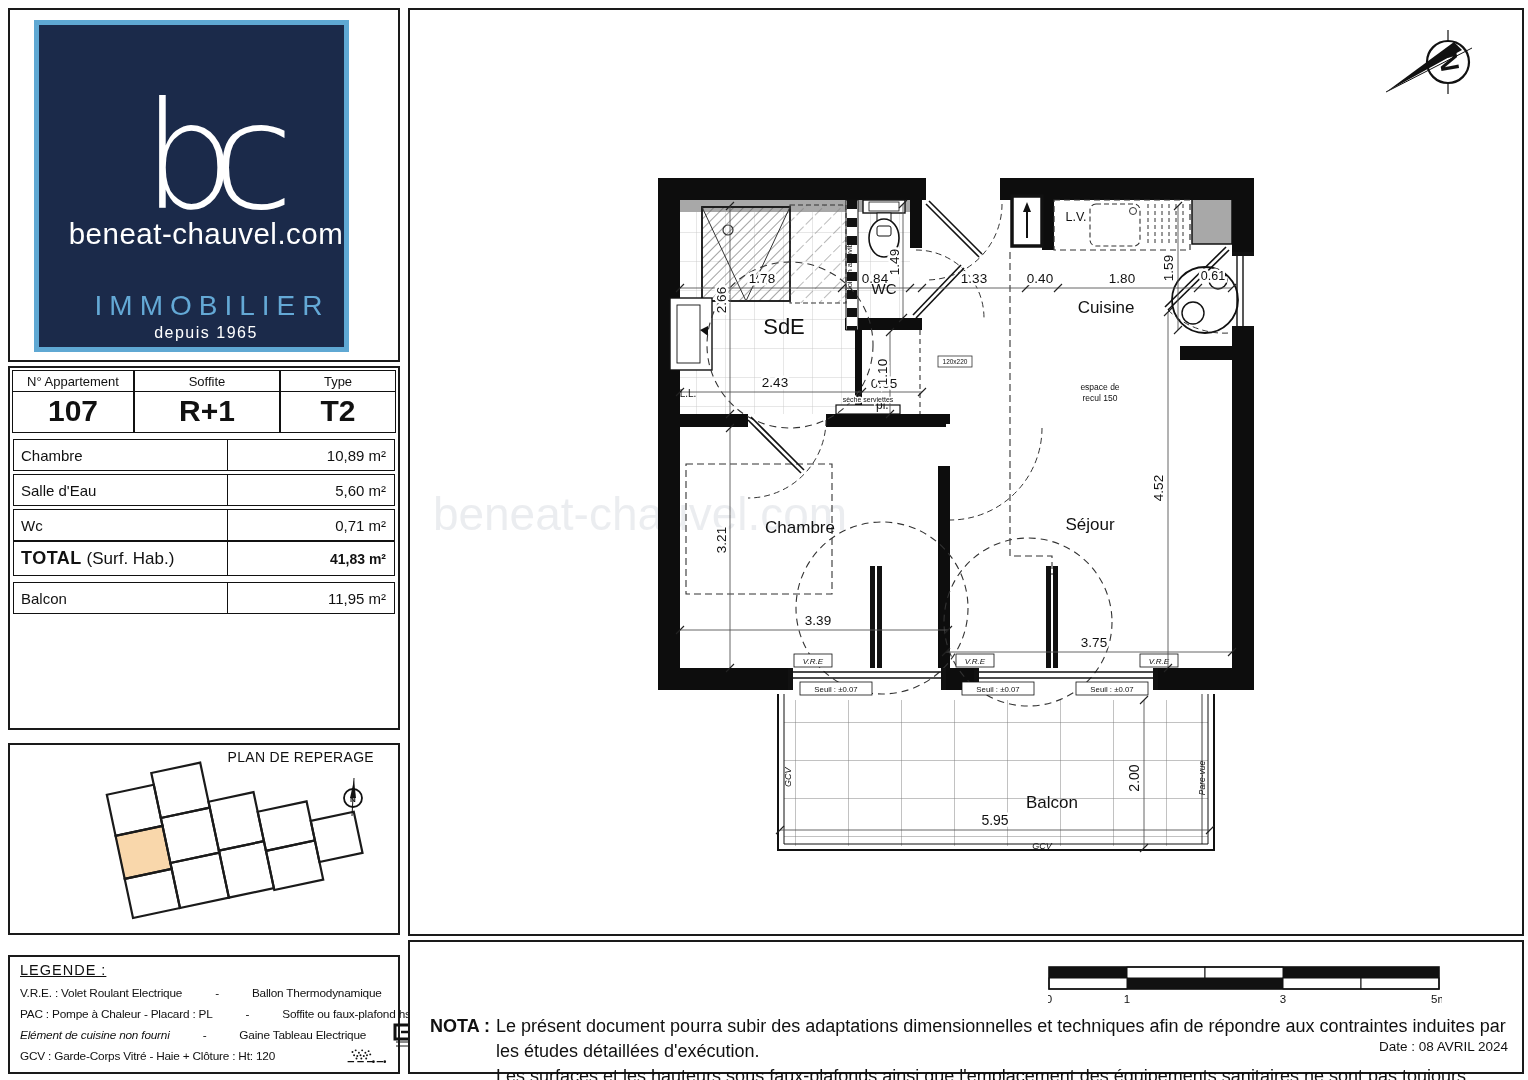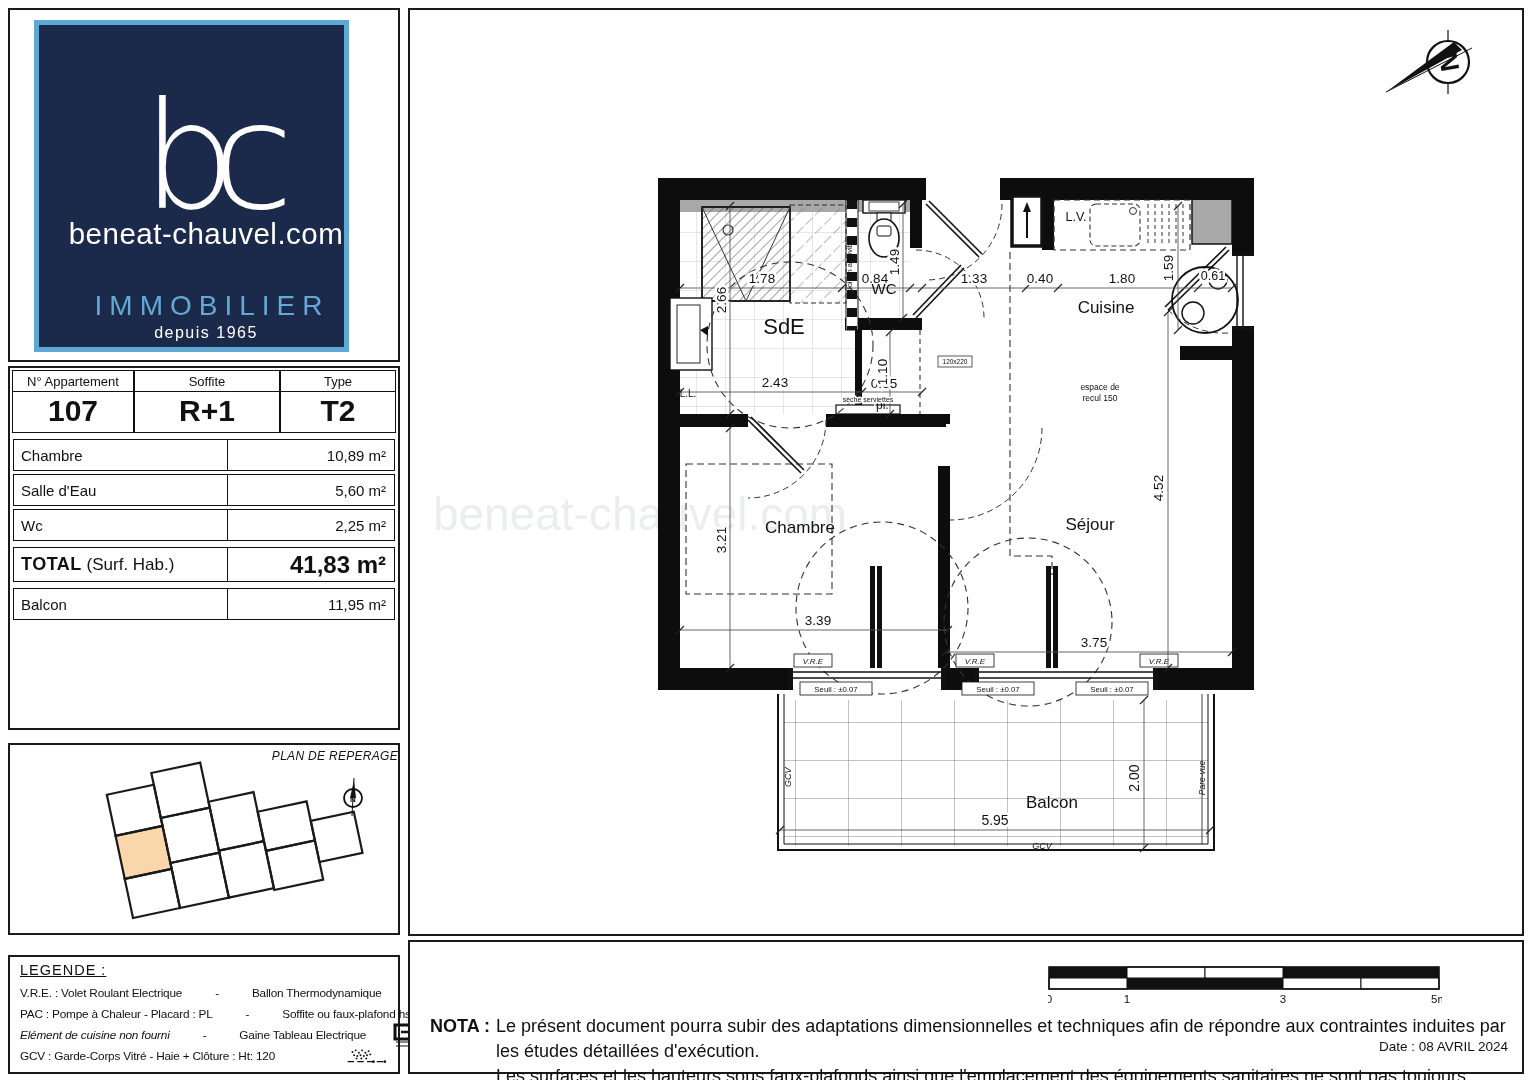--- a/index.html
+++ b/index.html
@@ -13,29 +13,29 @@
 
   
   #table-panel{left:8px;top:366px;width:392px;height:364px;}
   .info-grid{display:grid;grid-template-columns:122px 146px 1fr;margin:2px;}
   .info-grid .hcell{border:1.5px solid #111;text-align:center;font-size:13px;padding:3px 12px 2px;}
   .info-grid .vcell{border:1.5px solid #111;border-top:none;text-align:center;font-size:30px;font-weight:bold;padding:2px 0 4px;}
   .area-rows{margin-top:6px;}
   .area-row{display:flex;align-items:center;border:1.6px solid #111;height:30px;margin:3px 3px 0 3px;background:#fff;}
   .area-row .lbl{flex:1;padding-left:7px;font-size:15px;}
   .area-row .val{width:158px;border-left:1.6px solid #111;text-align:right;padding-right:8px;font-size:15px;align-self:stretch;display:flex;align-items:center;justify-content:flex-end;}
-  .area-row.total{height:33px;margin-top:6px;}
+  .area-row.total{height:33px;margin-top:0;}
   .area-row.total .lbl{font-size:17px;}
   .area-row.total .lbl b{font-size:18px;letter-spacing:.5px;}
-  .area-row.total .val{font-weight:bold;font-size:24px;}
+  .area-row.total .val{font-weight:bold;font-size:14px;}
   .area-row.balcon{margin-top:6px;}
 
   
   #reperage-panel{left:8px;top:743px;width:392px;height:192px;}
-  .rep-title{position:absolute;right:0;top:4px;font-size:12px;letter-spacing:.3px;font-style:italic;}
+  .rep-title{position:absolute;right:24px;top:4px;font-size:14px;letter-spacing:.3px;}
   #reperage-panel svg{position:absolute;left:0;top:0;}
 
   
   #legend-panel{left:8px;top:955px;width:392px;height:119px;padding:5px 10px 6px 10px;}
   .lg-title{font-size:14.5px;text-decoration:underline;letter-spacing:1px;margin-bottom:4px;}
   .lg-row{display:flex;align-items:center;font-size:11.8px;height:21px;white-space:nowrap;letter-spacing:-0.2px;gap:26px;}
   .lg-mid{margin:0 7px;}
   .lg-icon{margin-left:auto;width:42px;display:flex;justify-content:center;align-items:center;}
   .italic{font-style:italic;}
 
@@ -77,21 +77,21 @@
     <div class="area-row">
       <div class="lbl">Chambre</div>
       <div class="val">10,89 m²</div>
     </div>
     <div class="area-row">
       <div class="lbl">Salle d'Eau</div>
       <div class="val">5,60 m²</div>
     </div>
     <div class="area-row">
       <div class="lbl">Wc</div>
-      <div class="val">2,25 m²</div>
+      <div class="val">0,71 m²</div>
     </div>
     <div class="area-row total">
       <div class="lbl"><b>TOTAL</b><span> (Surf. Hab.)</span></div>
       <div class="val">41,83 m²</div>
     </div>
     <div class="area-row balcon">
       <div class="lbl">Balcon</div>
       <div class="val">11,95 m²</div>
     </div>
   </div>

